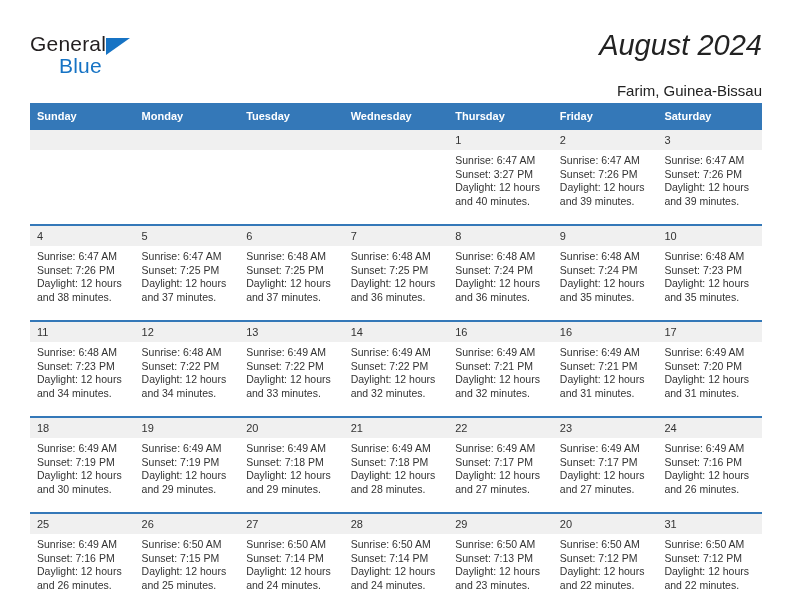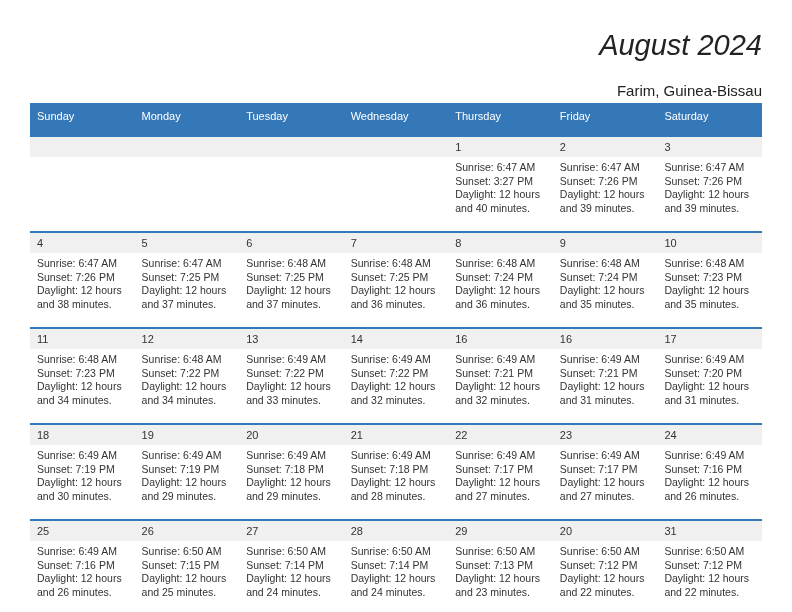--- a/index.html
+++ b/index.html
@@ -89,23 +89,23 @@
     left: 30px;
     top: 103px;
     width: 732px;
     border-collapse: collapse;
     table-layout: fixed;
   }
   .calendar th {
     background: #3478b8;
     color: #ffffff;
     font-size: 11px;
-    font-weight: normal;
+    font-weight: bold;
     text-align: left;
-    padding: 6px 0 13px 7px;
+    padding: 6px 0 6px 7px;
     height: 13px;
     border: none;
   }
   .calendar td {
     width: 104.5px;
     height: 74px;
     vertical-align: top;
     padding: 0;
     border: none;
     border-top: 2px solid #3478b8;
@@ -132,20 +132,25 @@
     white-space: nowrap;
   }
 </style>
 </head>
 <body>
 
 <div class="page">
 
   <div class="topbar">
 
+    <div class="brand">
+      <span class="brand-general">General</span>
+      <span class="brand-tri"></span>
+      <span class="brand-blue">Blue</span>
+    </div>
 
     <div class="titlewrap">
       <div class="cal-title">August 2024</div>
       <div class="cal-sub">Farim, Guinea-Bissau</div>
     </div>
 
   </div>
 
   <table class="calendar">
     <thead>

